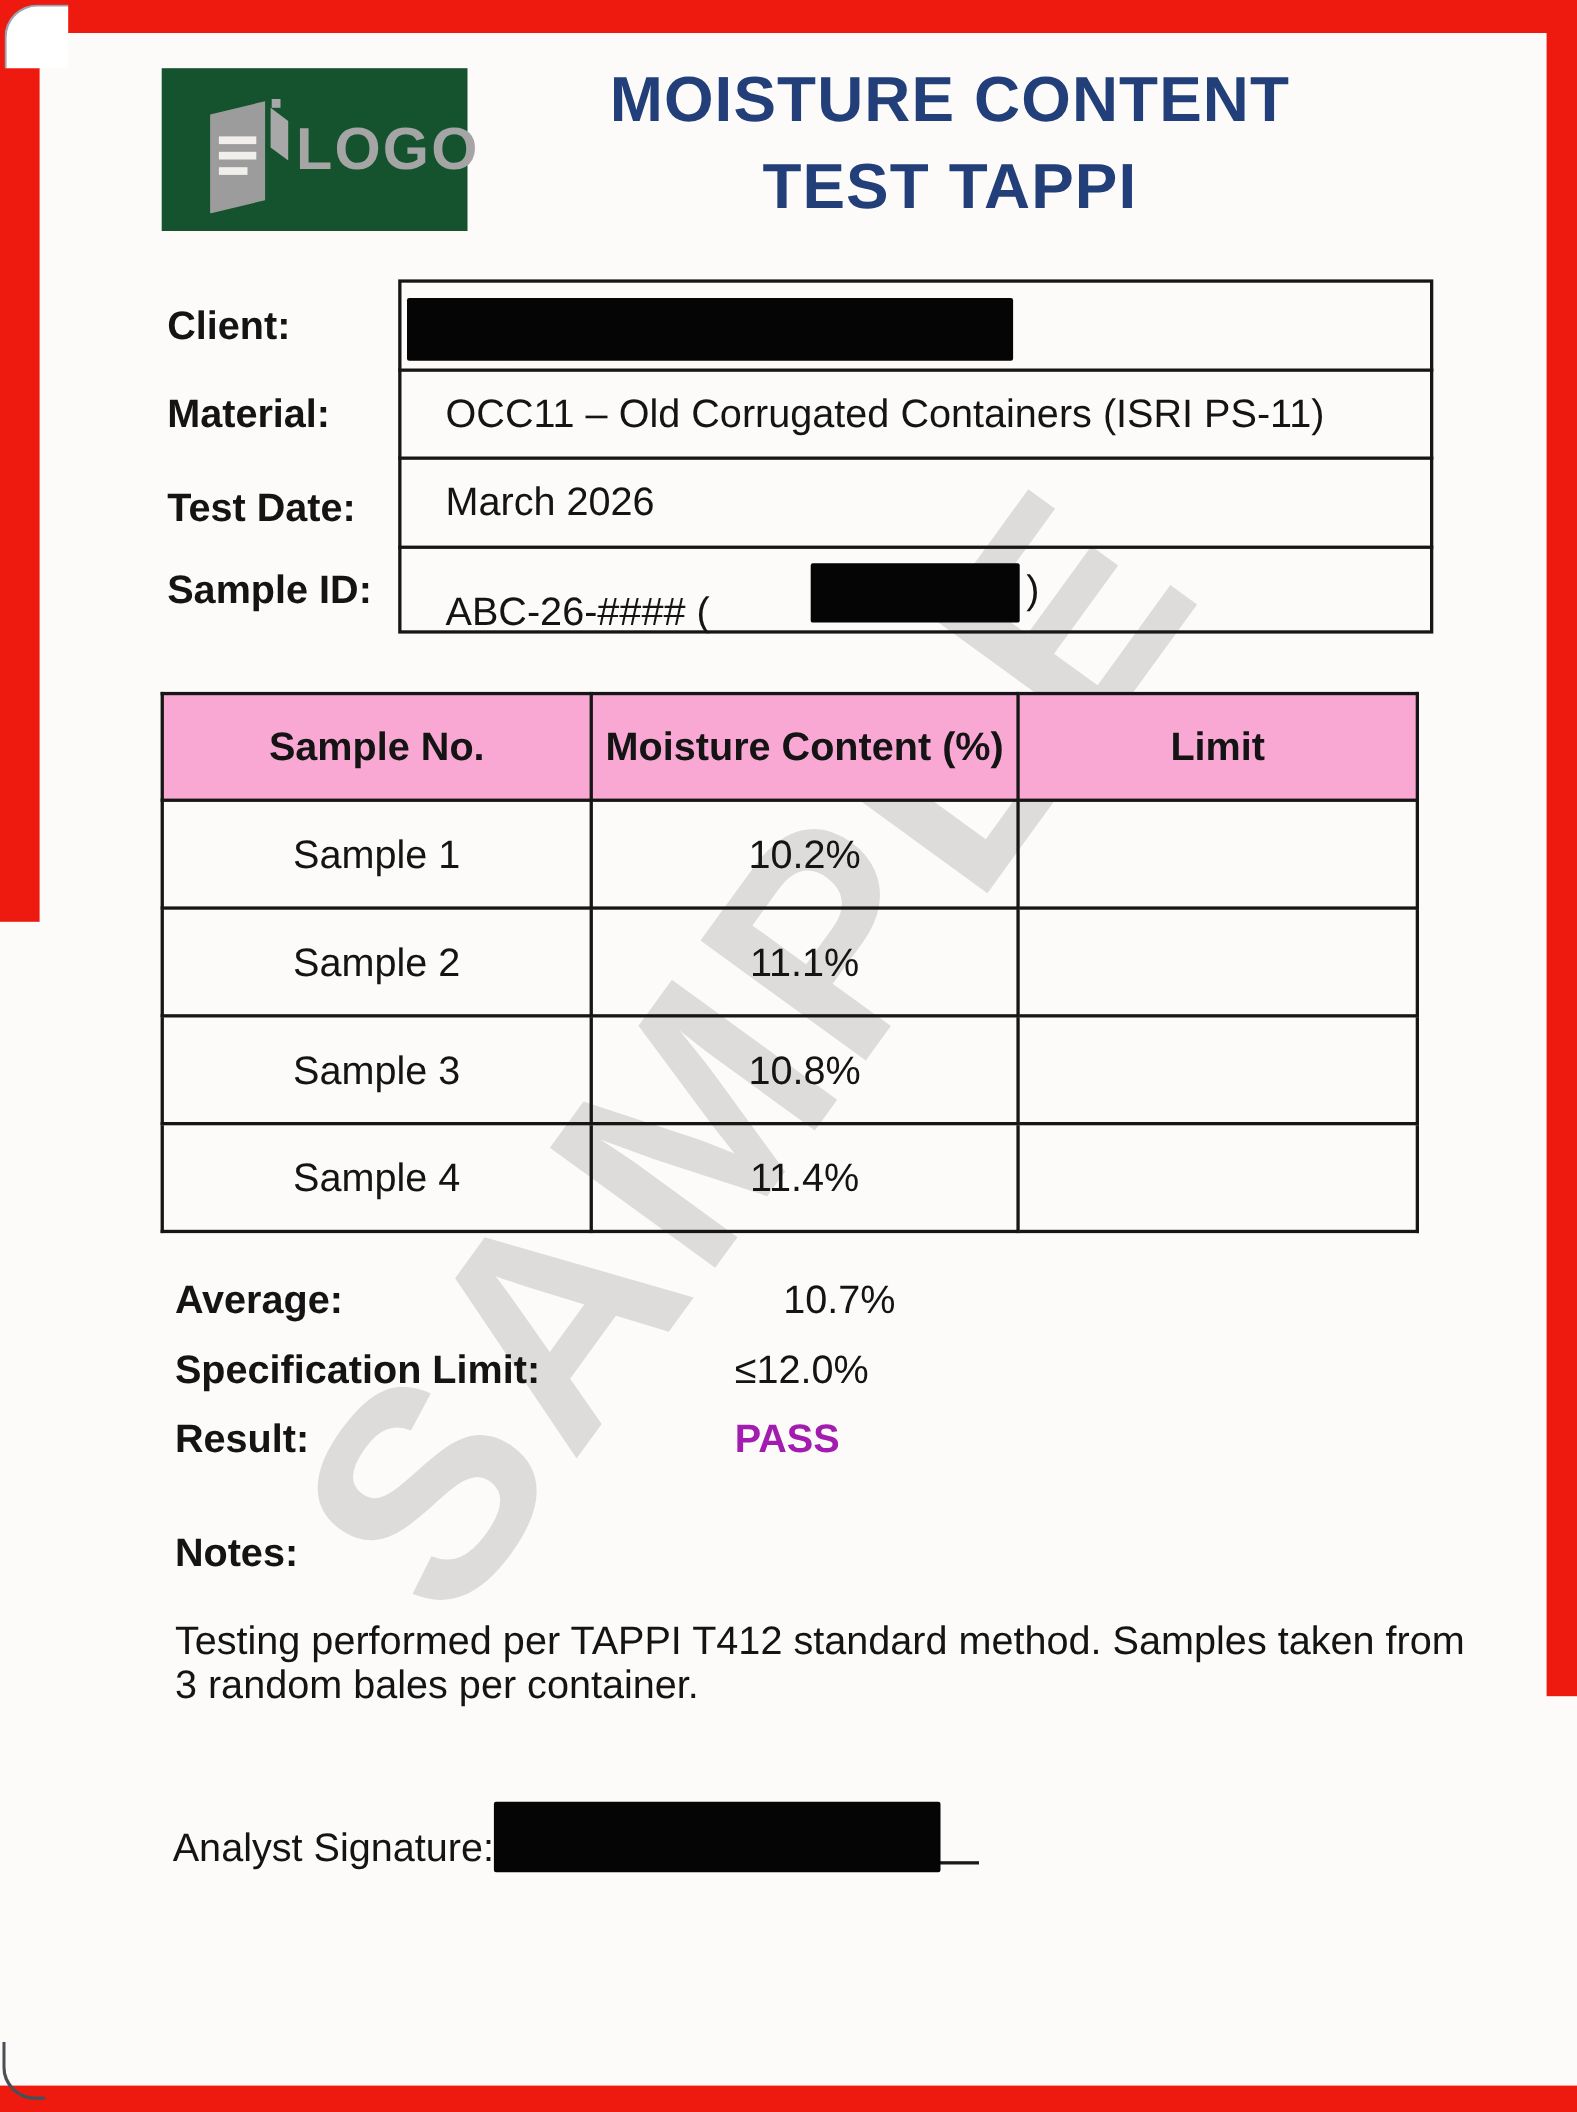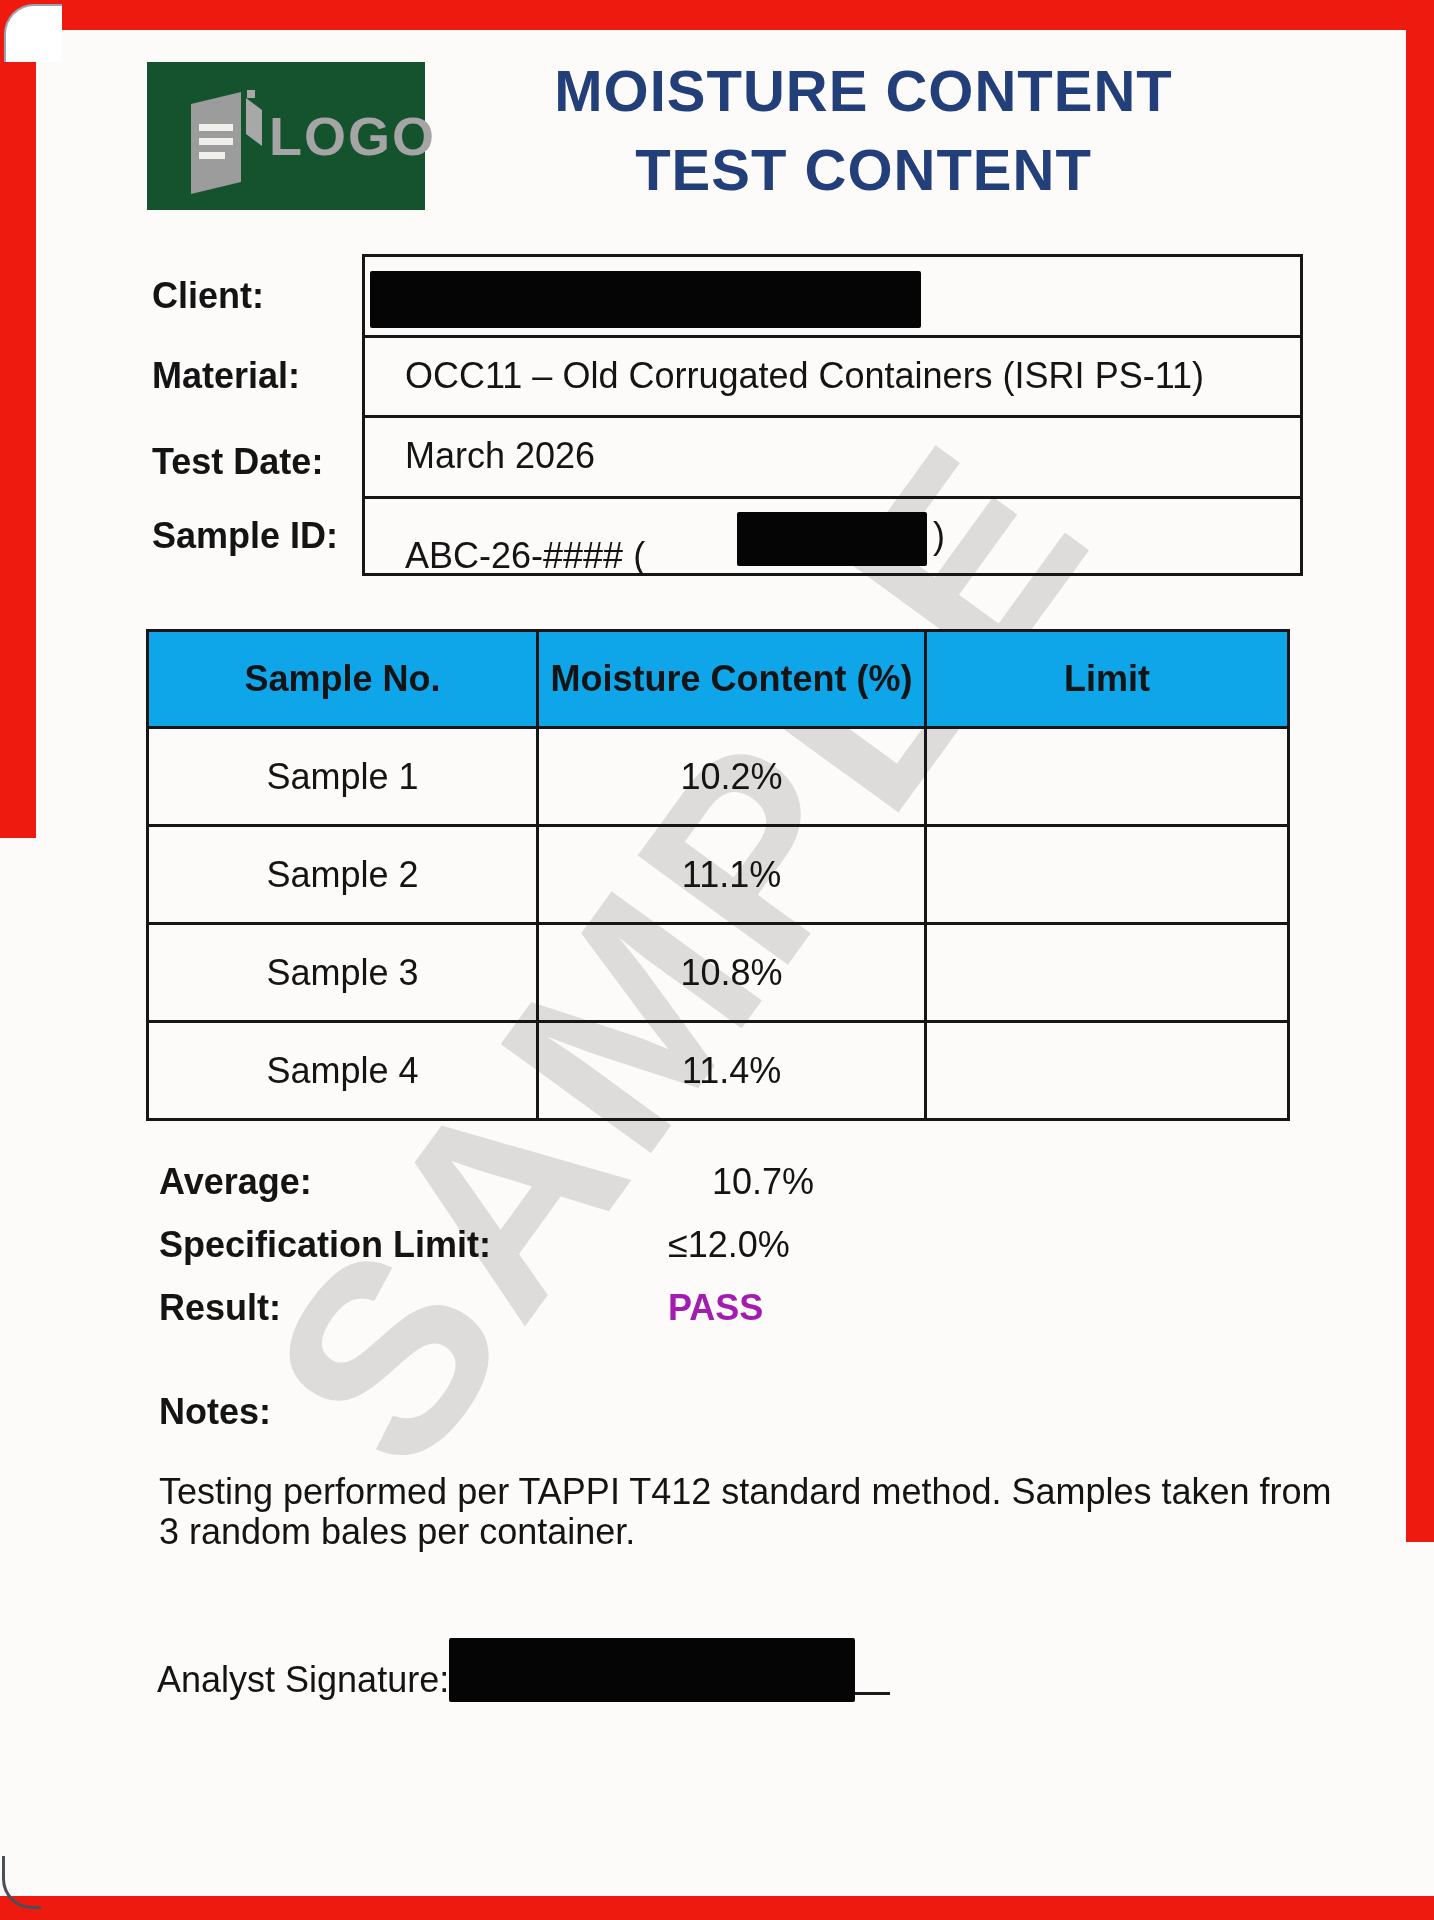--- a/index.html
+++ b/index.html
@@ -52,21 +52,21 @@
   .redact{background:#050505;border-radius:2px;z-index:3;}
   
   #report-table{
     left:146px;top:629px;width:1141px;
     border-collapse:collapse;table-layout:fixed;z-index:2;position:absolute;
   }
   #report-table th,#report-table td{
     border:3px solid #161616;text-align:center;vertical-align:middle;
     font-size:36px;padding:0;
   }
-  #report-table th{height:94px;background:#0ea5e9;font-weight:bold;}
+  #report-table th{height:94px;background:#f9a8d4;font-weight:bold;}
   #report-table td{height:95px;background:transparent;}
   
   .slabel{left:159px;font-size:36px;font-weight:bold;line-height:44px;}
   .svalue{left:668px;font-size:36px;line-height:44px;}
   #result-value{font-weight:bold;color:#a21caf;}
   
   .note-line{left:159px;font-size:36px;line-height:40px;white-space:nowrap;margin-top:36px;}
   
   #sig-label{left:157px;top:1660px;font-size:36px;line-height:40px;font-weight:normal;}
   #sig-line{left:455px;top:1692px;width:435px;height:3px;background:#1a1a1a;z-index:2;}
@@ -94,21 +94,21 @@
         <rect x="14" y="48" width="34" height="7" fill="#f0efec"></rect>
         <rect x="14" y="62" width="26" height="7" fill="#f0efec"></rect>
         <polygon points="61,8 77,20 77,56 61,44" fill="#a8a8a8"></polygon>
         <rect x="62" y="0" width="8" height="8" fill="#a8a8a8"></rect>
       </svg>
     </span>
     <span id="logo-text" class="abs">LOGO</span>
   </div>
 
   <div class="abs title-line z2" style="top:62px;">MOISTURE CONTENT</div>
-  <div class="abs title-line z2" style="top:141px;">TEST CONTENT</div>
+  <div class="abs title-line z2" style="top:141px;">TEST TAPPI</div>
 
   <div class="abs flabel z2" style="top:276px;">Client:</div>
   <div class="abs flabel z2" style="top:356px;">Material:</div>
   <div class="abs flabel z2" style="top:442px;">Test Date:</div>
   <div class="abs flabel z2" style="top:516px;">Sample ID:</div>
 
   <div id="field-box" class="abs z2"></div>
   <div class="abs fdivider z2" style="top:335px;"></div>
   <div class="abs fdivider z2" style="top:415px;"></div>
   <div class="abs fdivider z2" style="top:496px;"></div>

